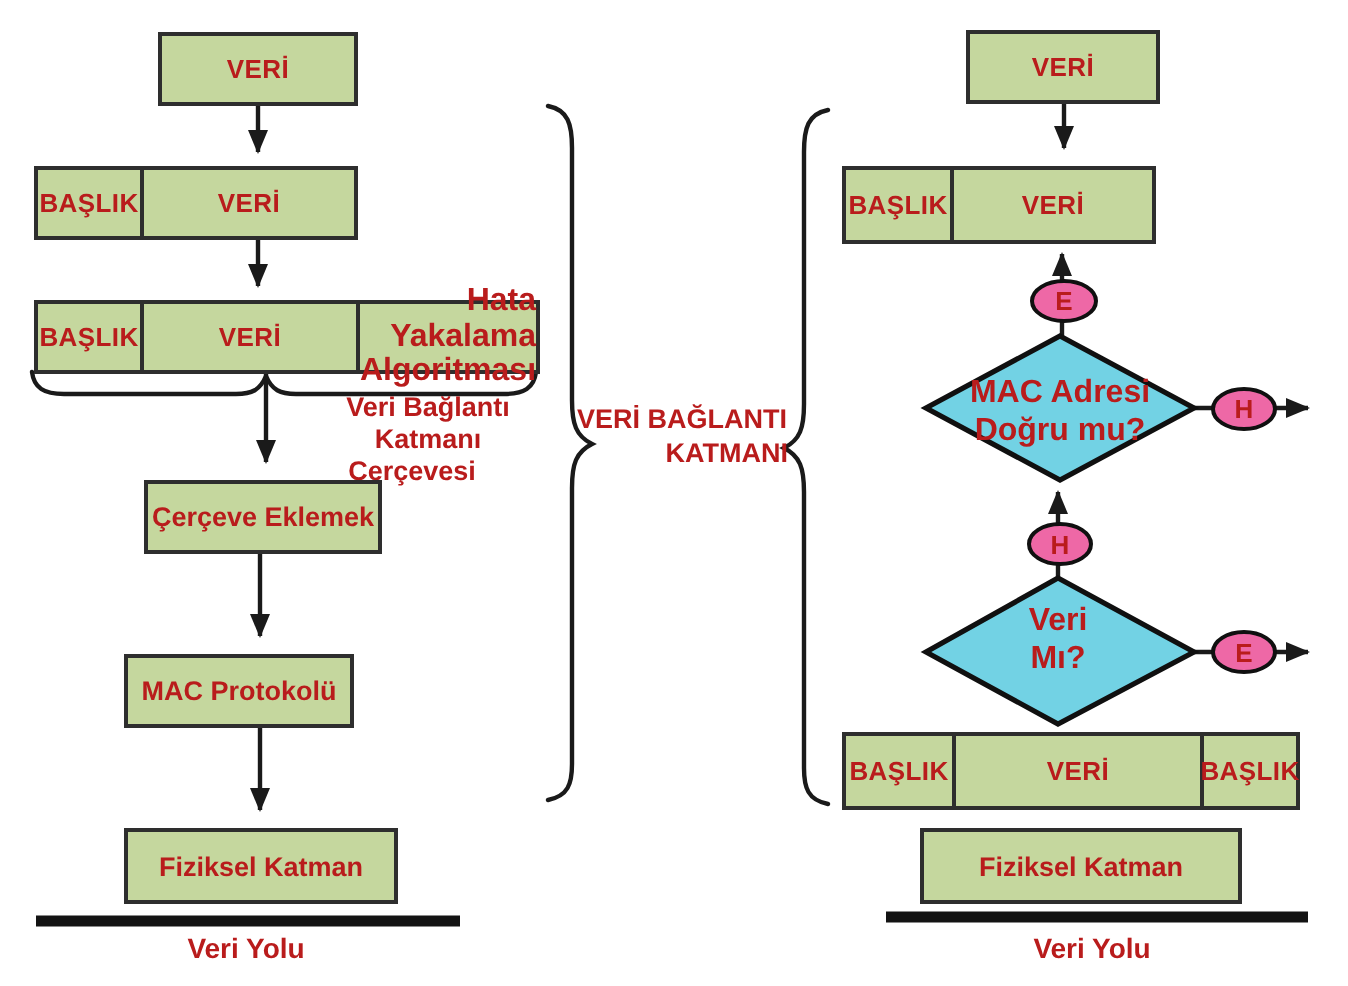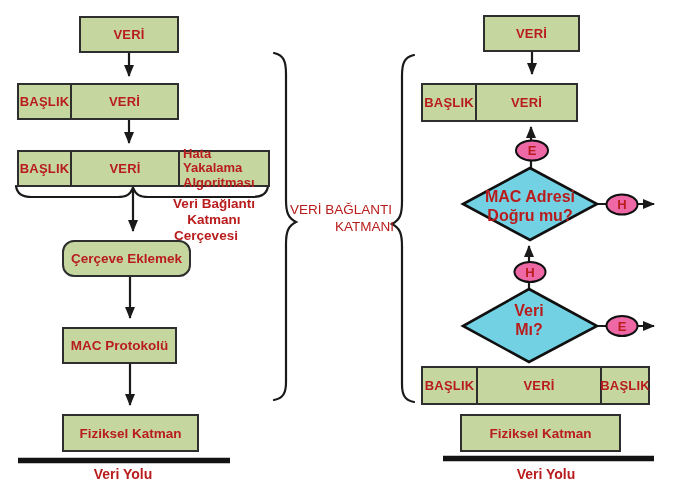--- a/index.html
+++ b/index.html
@@ -8,25 +8,25 @@
     font-family:"Liberation Sans", sans-serif;color:#b91c1c;background:#ffffff;
   }
   .layer{position:absolute;left:0;top:0;width:674px;height:493px;}
   .box{
     position:absolute;box-sizing:border-box;
     background:var(--box-fill,#c5d79e);
     border:2px solid #2e2e2e;
     display:flex;align-items:center;justify-content:center;
     font-size:13px;font-weight:700;letter-spacing:.2px;
   }
-  .box.small{font-size:13px;font-weight:600;line-height:1.12;text-align:left;letter-spacing:0;}
+  .box.small{font-size:16px;font-weight:600;line-height:1.12;text-align:right;letter-spacing:0;}
   .box.mid{font-size:13.5px;font-weight:600;letter-spacing:0;}
   .lbl{position:absolute;text-align:center;}
   .frame-label{font-size:13.5px;font-weight:600;line-height:1.2;}
-  .center-label{font-size:13.5px;font-weight:400;line-height:1.25;}
+  .center-label{font-size:13.5px;font-weight:700;line-height:1.25;}
   .d-text{font-size:16px;font-weight:600;line-height:1.18;}
   .pill-letter{font-size:13px;font-weight:700;}
   .bus-label{font-size:14px;font-weight:600;}
   .shape-line{stroke:var(--line,#1a1a1a);stroke-width:2.2;fill:none;}
   .brace{stroke:var(--line,#1a1a1a);stroke-width:2.2;fill:none;stroke-linecap:round;}
   .diamond{fill:var(--diamond-fill,#72d2e4);stroke:#101010;stroke-width:2.6;}
   .pill{fill:var(--ellipse-fill,#ee68a6);stroke:#101010;stroke-width:2;}
   .bus{stroke:#131313;stroke-width:5.5;fill:none;}
 </style>
 </head>
@@ -80,21 +80,21 @@
 
   <div class="box" style="left:17px;top:150px;width:55px;height:37px;">BAŞLIK</div>
   <div class="box" style="left:70px;top:150px;width:110px;height:37px;">VERİ</div>
   <div class="box small" style="left:178px;top:150px;width:92px;height:37px;padding:0 3px;">Hata Yakalama Algoritması</div>
 
   <div class="lbl frame-label" style="left:133px;top:196px;width:146px;">
     <span style="display:block;margin-left:16px;">Veri Bağlantı Katmanı</span>
     <span style="display:block;text-align:center;">Çerçevesi</span>
   </div>
 
-  <div class="box mid" style="left:62px;top:240px;width:129px;height:37px;border-radius:12px;">Çerçeve Eklemek</div>
+  <div class="box mid" style="left:72px;top:240px;width:119px;height:37px;">Çerçeve Eklemek</div>
   <div class="box mid" style="left:62px;top:327px;width:115px;height:37px;">MAC Protokolü</div>
   <div class="box mid" style="left:62px;top:414px;width:137px;height:38px;">Fiziksel Katman</div>
 
   <div class="lbl bus-label" style="left:88px;top:466px;width:70px;">Veri Yolu</div>
 
   <div class="lbl center-label" style="left:288px;top:202px;width:106px;">
     <span style="display:block;">VERİ BAĞLANTI</span>
     <span style="display:block;text-align:right;">KATMANI</span>
   </div>
 

